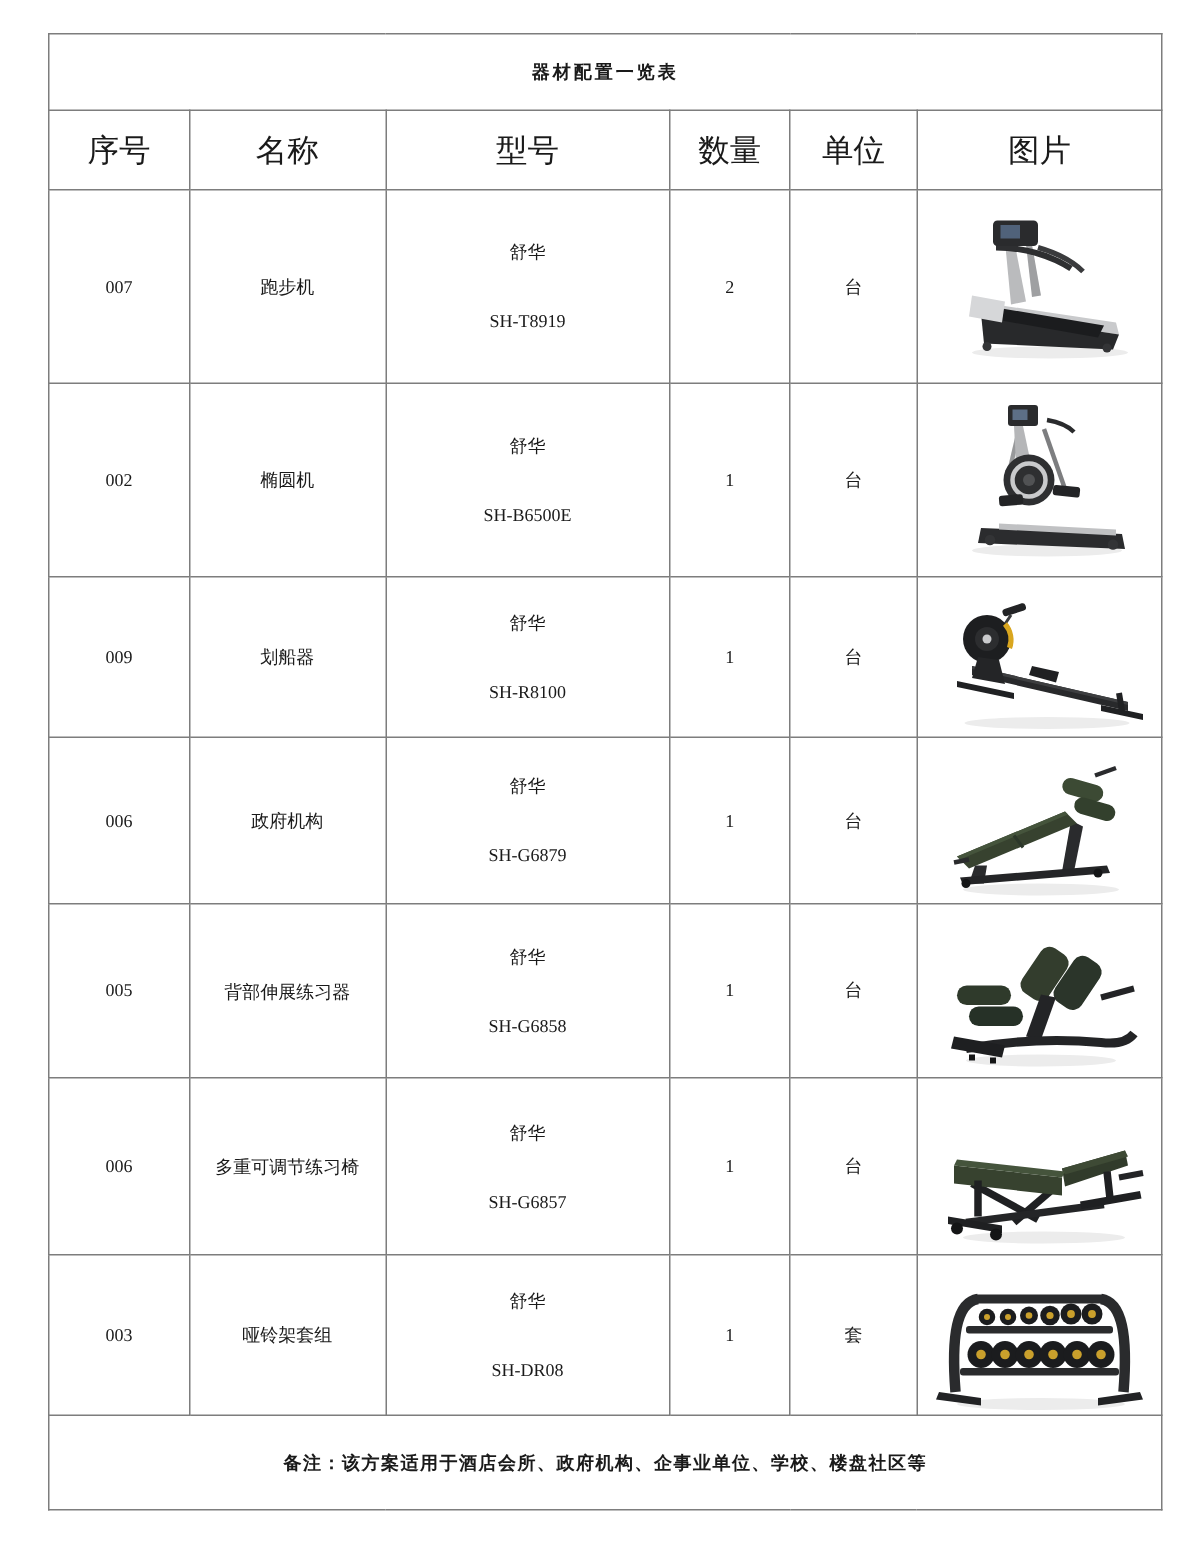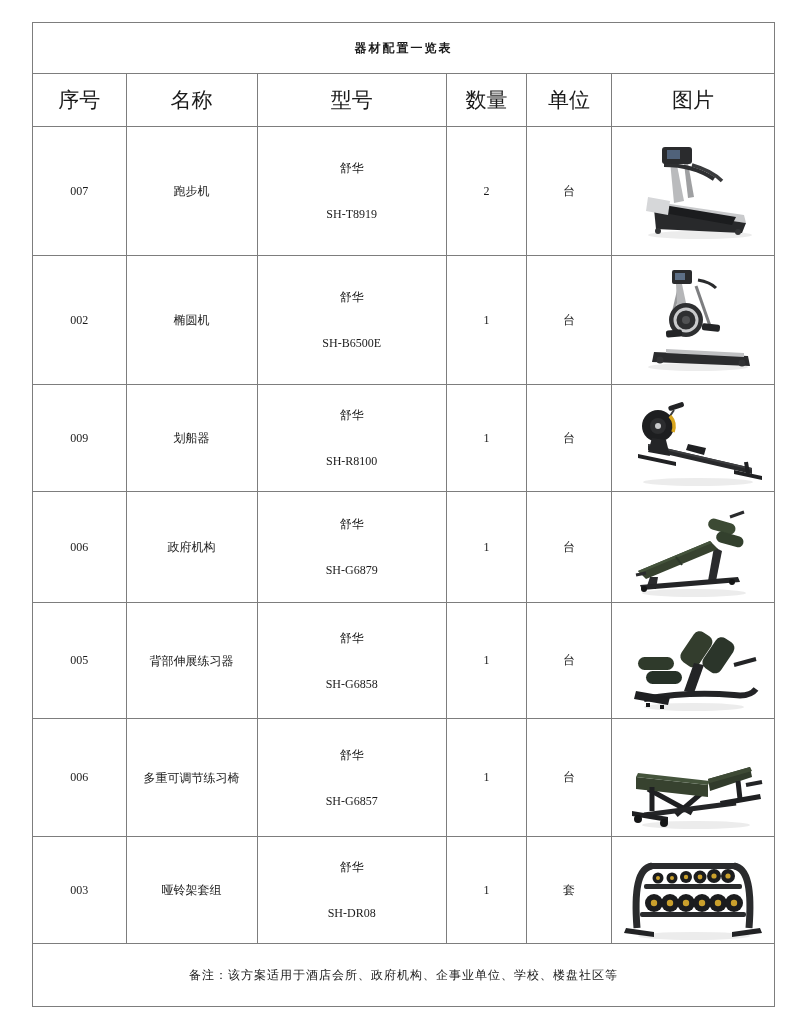--- a/index.html
+++ b/index.html
@@ -12,21 +12,21 @@
   tr.header-row td{height:52px;font-size:21px;font-weight:normal;}
   td.name-cell{line-height:48px;padding:0 10px;font-size:16px;margin-top:48px;}
   td.model-cell .brand{margin-bottom:30px;}
   td.model-cell{font-size:16px;}
   td.pic-cell{background:#ffffff;}
   td.pic-cell .imgwrap{display:flex;align-items:center;justify-content:center;}
   td.pic-cell svg{display:block;}
   tr.r1 td{height:128px;} tr.r2 td{height:128px;} tr.r3 td{height:106px;}
   tr.r4 td{height:110px;} tr.r5 td{height:115px;} tr.r6 td{height:117px;}
   tr.r7 td{height:106px;}
-  td.note-cell{height:62px;font-weight:normal;font-size:16px;letter-spacing:1px;}
+  td.note-cell{height:62px;font-weight:bold;font-size:16px;letter-spacing:1px;}
 </style>
 </head>
 <body>
 
 <div class="page">
   <table class="equip">
     <colgroup>
       <col style="width:93px">
         <col style="width:130px">
         <col style="width:188px">

